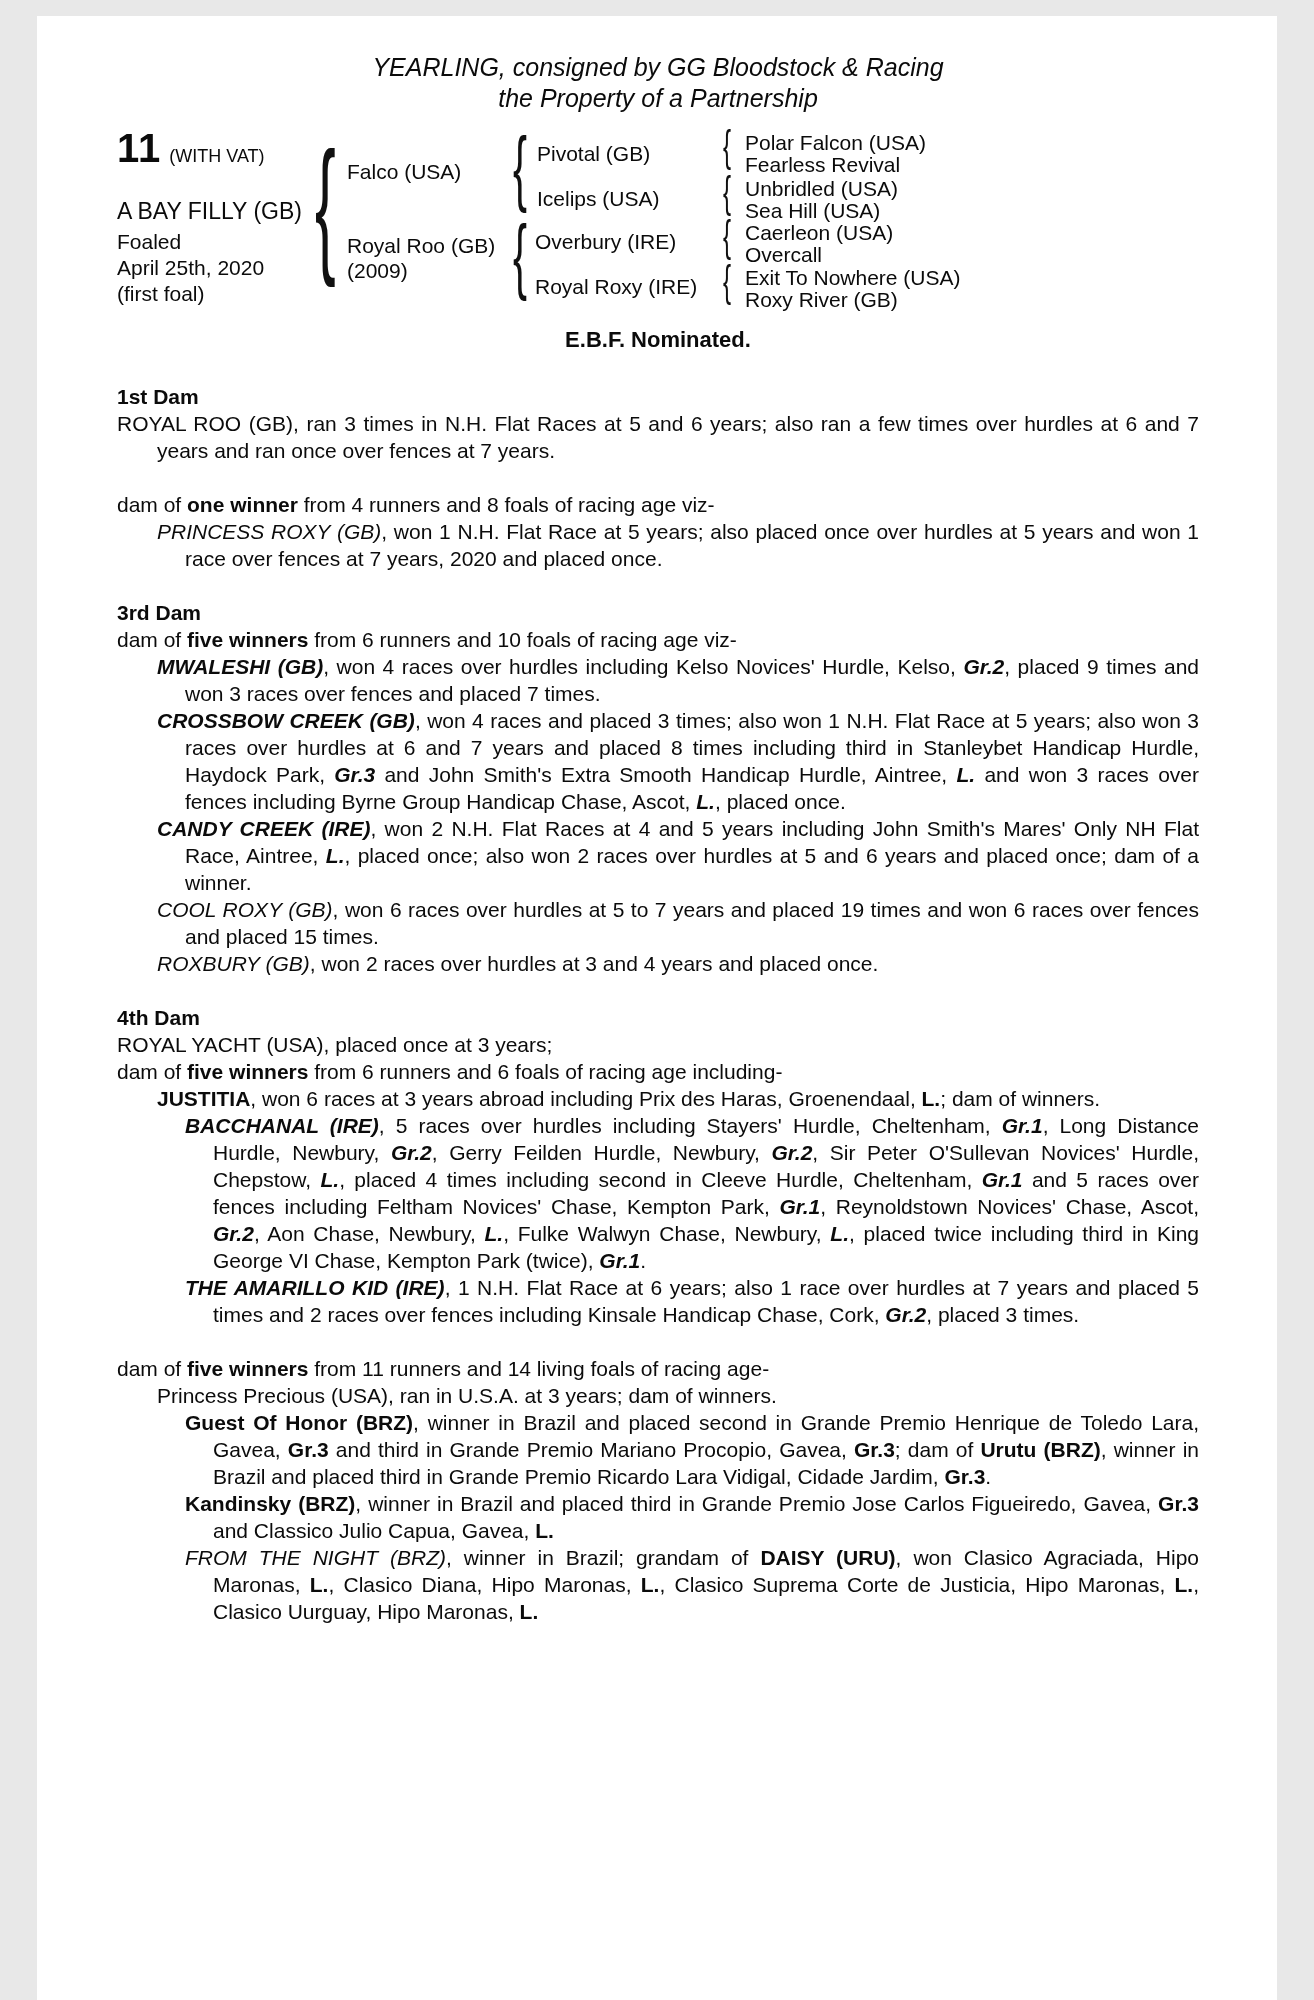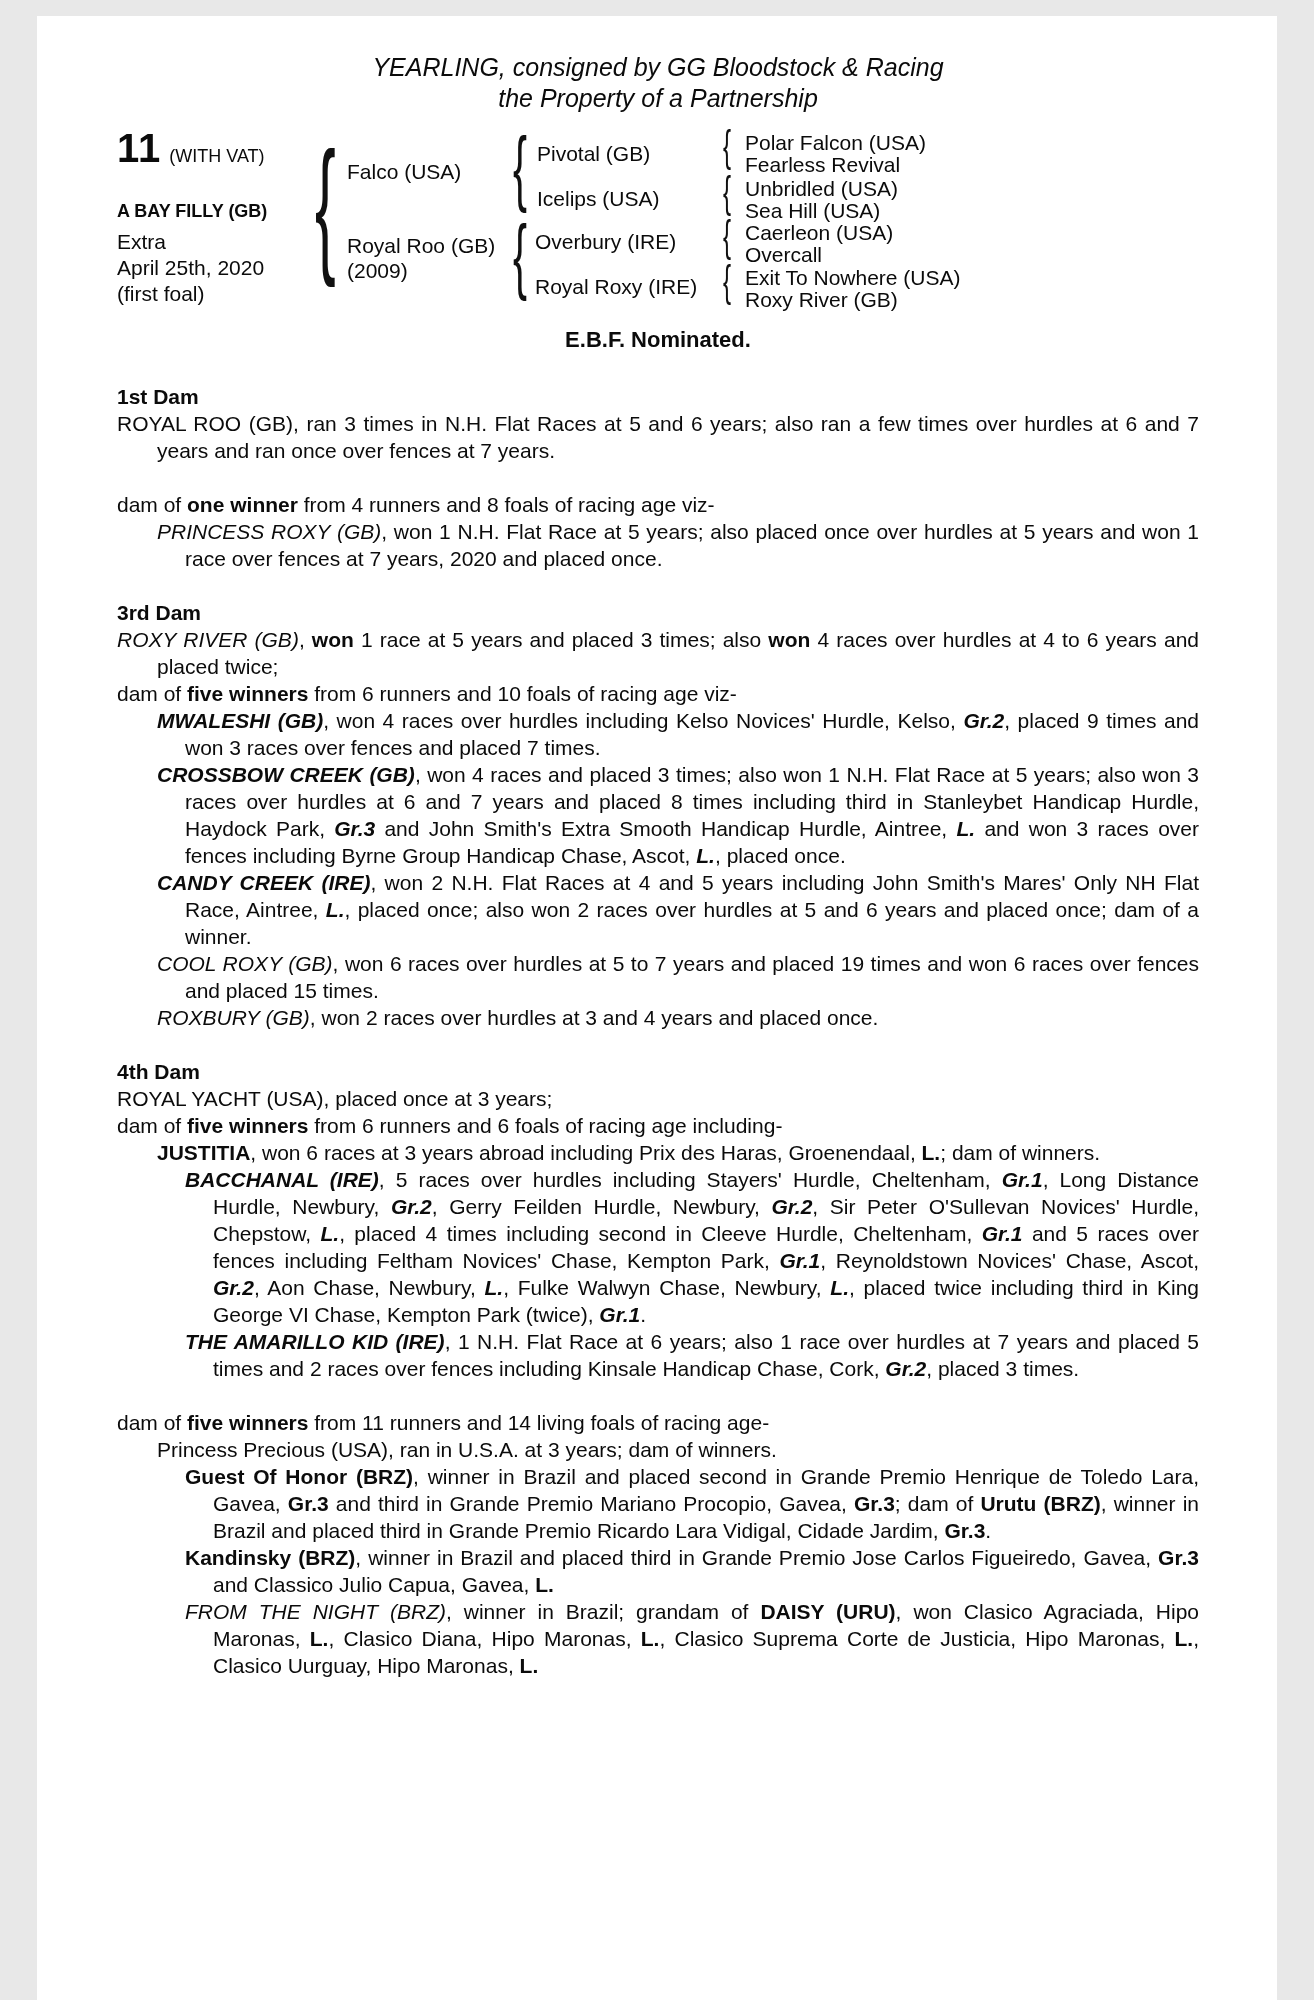--- a/index.html
+++ b/index.html
@@ -14,21 +14,21 @@
     font-size: 21px;
     line-height: 27px;
     box-sizing: border-box;
     padding: 36px 78px 40px 80px;
   }
   .doc-title { text-align: center; font-style: italic; font-size: 25px; line-height: 31px; }
   .pedigree { position: relative; height: 188px; margin-top: 14px; }
   .pedigree .abs { position: absolute; white-space: nowrap; }
   .lot-number { font-weight: bold; font-size: 40px; line-height: 40px; letter-spacing: 1px; }
   .vat { font-size: 18px; margin-left: 8px; }
-  .horse-name { font-weight: bold; font-size: 18px; }
+  .horse-name { font-weight: normal; font-size: 23px; }
   .brace { position: absolute; transform-origin: left center; line-height: 1; color: #111; }
   .brace::before { content: "{"; }
   .brace-s { font-size: 44px; transform: scaleX(.55); }
   .brace-m { font-size: 84px; transform: scaleX(.5); }
   .brace-l { font-size: 148px; transform: scaleX(.42); }
   .ebf { text-align: center; font-weight: bold; font-size: 22px; margin: 10px 0 0 0; }
   #sections { margin-top: 30px; }
   .section { margin-bottom: 27px; }
   .section:last-child { margin-bottom: 0; }
   .section-heading { font-weight: bold; margin: 0; }
@@ -48,21 +48,21 @@
   <div class="doc-title">
     <div>YEARLING, consigned by GG Bloodstock &amp; Racing</div>
     <div>the Property of a Partnership</div>
   </div>
 
   <div class="pedigree">
     <div class="abs" style="left:0; top:0;">
       <span class="lot-number">11</span><span class="vat">(WITH VAT)</span>
     </div>
     <div class="abs horse-name" style="left:0; top:70px;">A BAY FILLY (GB)</div>
-    <div class="abs" style="left:0; top:100px;">Extra</div>
+    <div class="abs" style="left:0; top:100px;">Foaled</div>
     <div class="abs" style="left:0; top:126px;">April 25th, 2020</div>
     <div class="abs" style="left:0; top:152px;">(first foal)</div>
 
     <span class="brace brace-l" style="left:198px; top:3px;"></span>
     <div class="abs" style="left:230px; top:30px;">Falco (USA)</div>
     <div class="abs" style="left:230px; top:104px;">Royal Roo (GB)</div>
     <div class="abs" style="left:230px; top:129px;">(2009)</div>
 
     <span class="brace brace-m" style="left:396px; top:-3px;"></span>
     <span class="brace brace-m" style="left:396px; top:85px;"></span>
@@ -91,21 +91,20 @@
       <div class="section">
         <p class="section-heading">1st Dam</p>
         <p class="para indent-0"><span>ROYAL ROO (GB), ran 3 times in N.H. Flat Races at 5 and 6 years; also ran a few times over hurdles at 6 and 7 years and ran once over fences at 7 years.</span></p>
       </div>
       <div class="section">
         <p class="para indent-0"><span>dam of </span><span class="b">one winner</span><span> from 4 runners and 8 foals of racing age viz-</span></p>
         <p class="para indent-1"><span class="i">PRINCESS ROXY (GB)</span><span>, won 1 N.H. Flat Race at 5 years; also placed once over hurdles at 5 years and won 1 race over fences at 7 years, 2020 and placed once.</span></p>
       </div>
       <div class="section">
         <p class="section-heading">3rd Dam</p>
-        <p class="para indent-0"><span class="i">ROXY RIVER (GB)</span><span>, </span><span class="b">won</span><span> 1 race at 5 years and placed 3 times; also </span><span class="b">won</span><span> 4 races over hurdles at 4 to 6 years and placed twice;</span></p>
         <p class="para indent-0"><span>dam of </span><span class="b">five winners</span><span> from 6 runners and 10 foals of racing age viz-</span></p>
         <p class="para indent-1"><span class="bi">MWALESHI (GB)</span><span>, won 4 races over hurdles including Kelso Novices' Hurdle, Kelso, </span><span class="bi">Gr.2</span><span>, placed 9 times and won 3 races over fences and placed 7 times.</span></p>
         <p class="para indent-1"><span class="bi">CROSSBOW CREEK (GB)</span><span>, won 4 races and placed 3 times; also won 1 N.H. Flat Race at 5 years; also won 3 races over hurdles at 6 and 7 years and placed 8 times including third in Stanleybet Handicap Hurdle, Haydock Park, </span><span class="bi">Gr.3</span><span> and John Smith's Extra Smooth Handicap Hurdle, Aintree, </span><span class="bi">L.</span><span> and won 3 races over fences including Byrne Group Handicap Chase, Ascot, </span><span class="bi">L.</span><span>, placed once.</span></p>
         <p class="para indent-1"><span class="bi">CANDY CREEK (IRE)</span><span>, won 2 N.H. Flat Races at 4 and 5 years including John Smith's Mares' Only NH Flat Race, Aintree, </span><span class="bi">L.</span><span>, placed once; also won 2 races over hurdles at 5 and 6 years and placed once; dam of a winner.</span></p>
         <p class="para indent-1"><span class="i">COOL ROXY (GB)</span><span>, won 6 races over hurdles at 5 to 7 years and placed 19 times and won 6 races over fences and placed 15 times.</span></p>
         <p class="para indent-1"><span class="i">ROXBURY (GB)</span><span>, won 2 races over hurdles at 3 and 4 years and placed once.</span></p>
       </div>
       <div class="section">
         <p class="section-heading">4th Dam</p>
         <p class="para indent-0"><span>ROYAL YACHT (USA), placed once at 3 years;</span></p>

